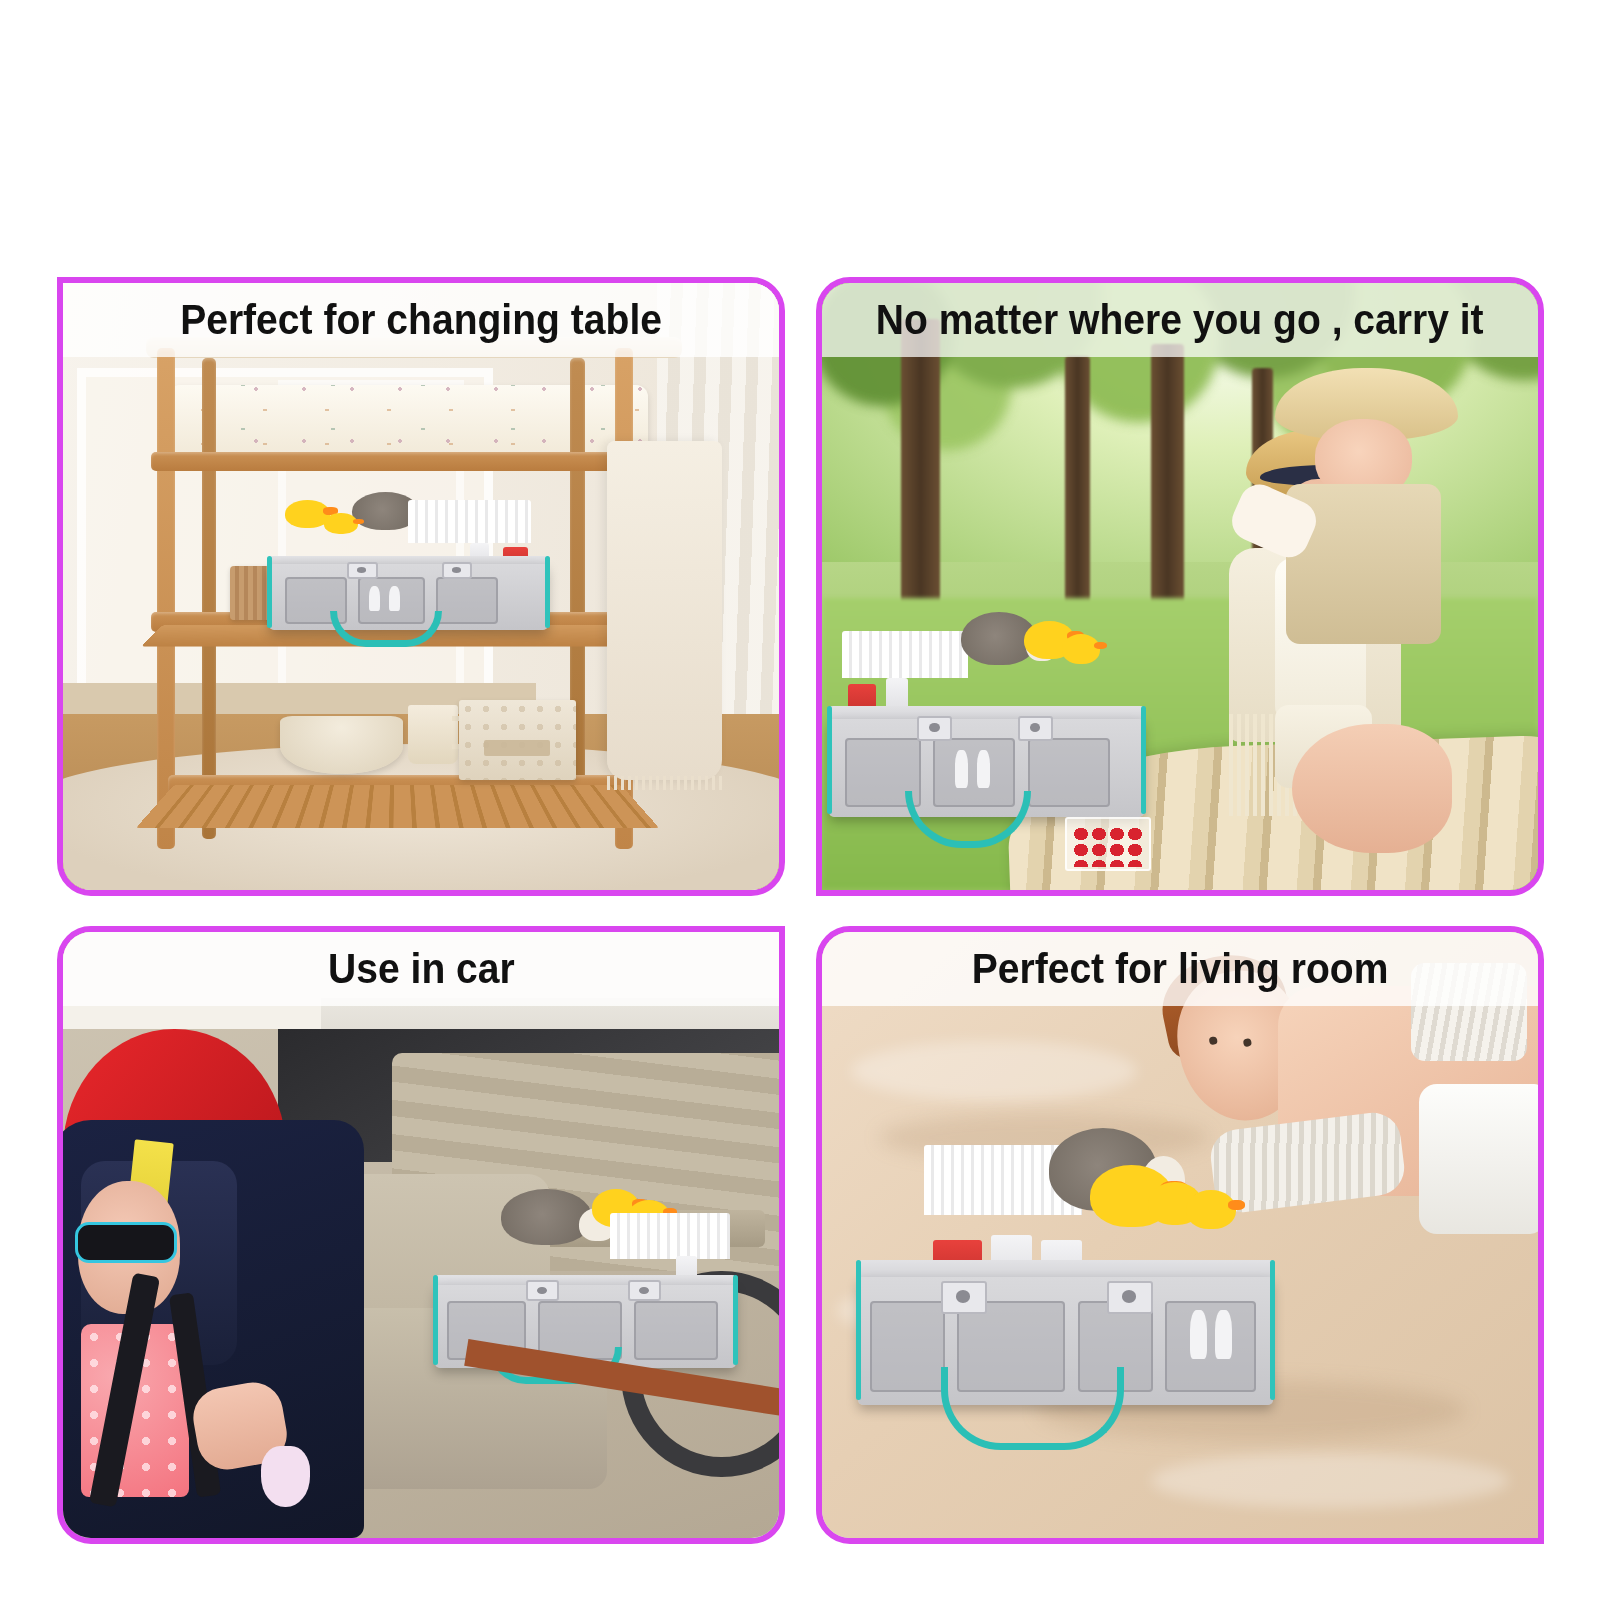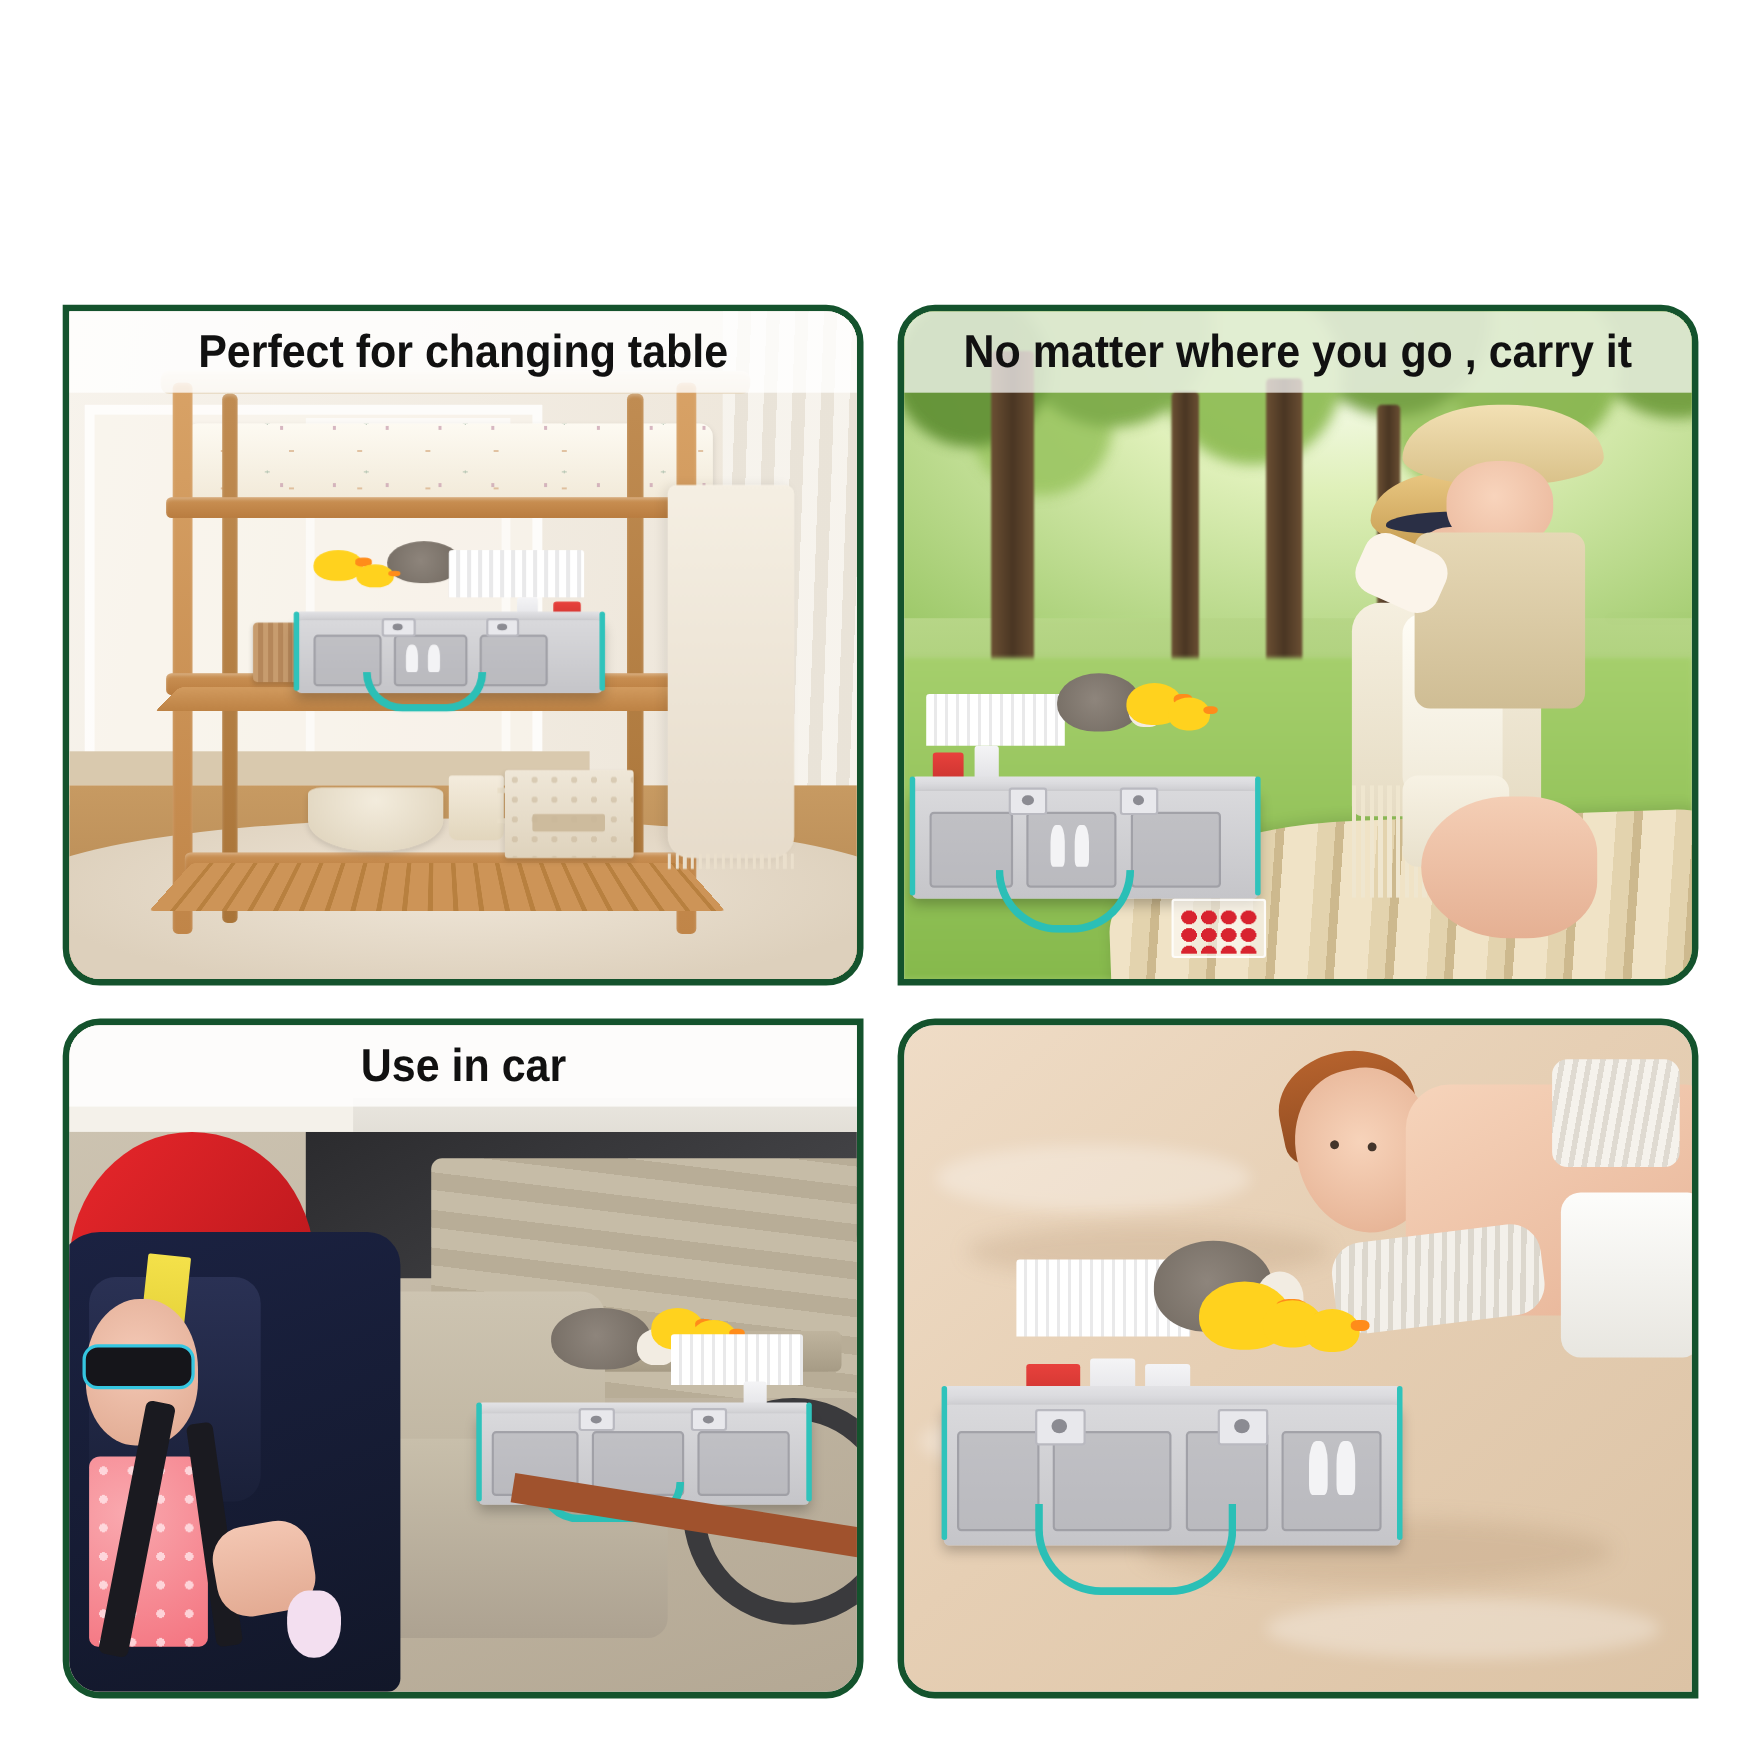--- a/index.html
+++ b/index.html
@@ -34,21 +34,21 @@
     position:absolute; left:57px; top:277px;
     width:1487px; height:1267px;
     display:grid;
     grid-template-columns:1fr 1fr;
     grid-template-rows:1fr 1fr;
     column-gap:31px;
     row-gap:30px;
   }
   .panel{
     position:relative;
-    border:6px solid #14532d;
+    border:6px solid #d946ef;
     overflow:hidden;
     background:#ddd;
   }
   .p1{ border-radius:0 34px 34px 34px; }
   .p2{ border-radius:34px 0 34px 34px; }
   .p3{ border-radius:34px 34px 34px 0; }
   .p4{ border-radius:34px 34px 0 34px; }
 
   .photo{ position:absolute; inset:0; overflow:hidden; }
 
@@ -514,17 +514,20 @@
             <div class="pkt" style="left:24%; width:26%;"></div>
             <div class="pkt" style="left:53%; width:18%;"></div>
             <div class="pkt" style="left:74%; width:22%;"></div>
             <div class="snap" style="left:20%; top:40%;"></div>
             <div class="snap" style="left:60%; top:40%;"></div>
             <div class="spoon" style="left:80%; bottom:22%;"></div>
             <div class="spoon" style="left:86%; bottom:22%;"></div>
             <div class="handle" style="left:20%; bottom:-22%; width:44%; height:40%;"></div>
           </div>
         </div>
+        <div class="cap-band">
+          <div class="cap-text">Perfect for living room</div>
+        </div>
       </div>
     </div>
 
   </div>
 </div>
 
 </body></html>

